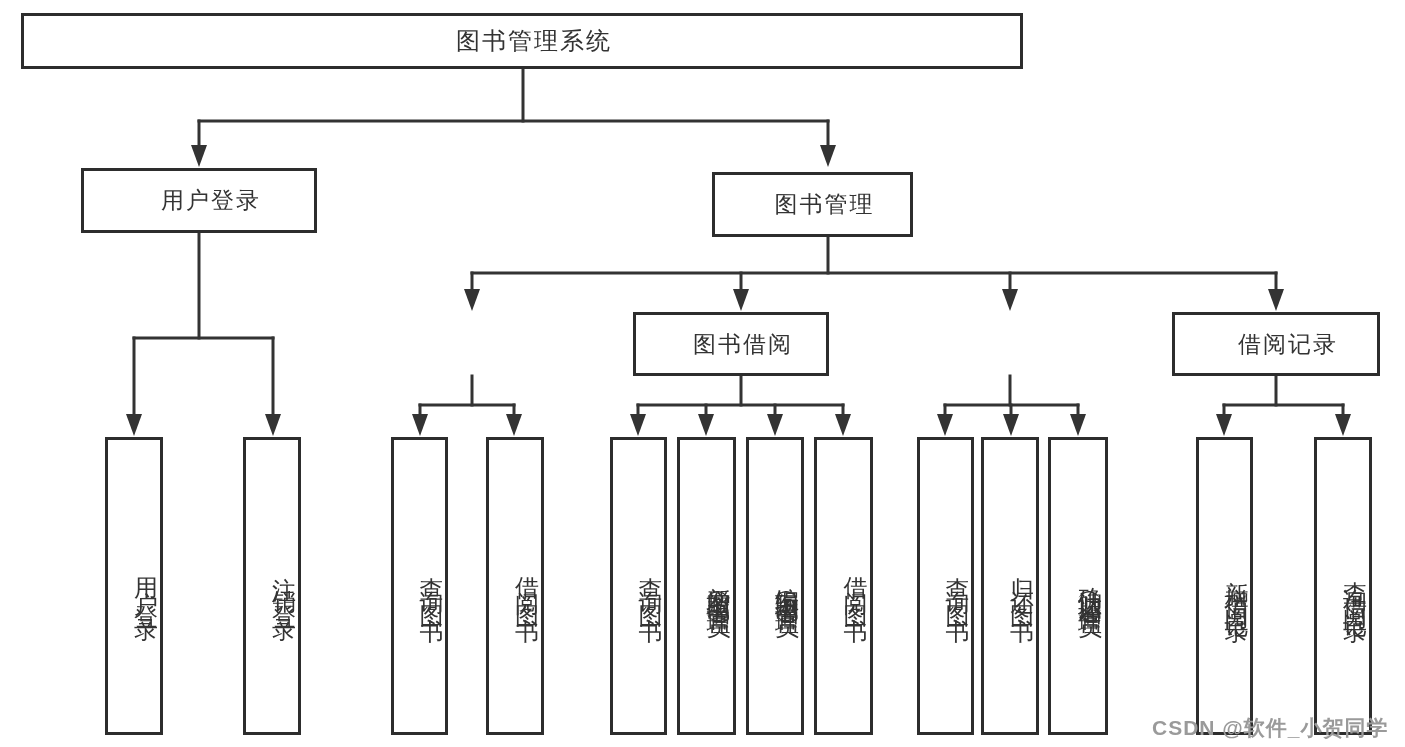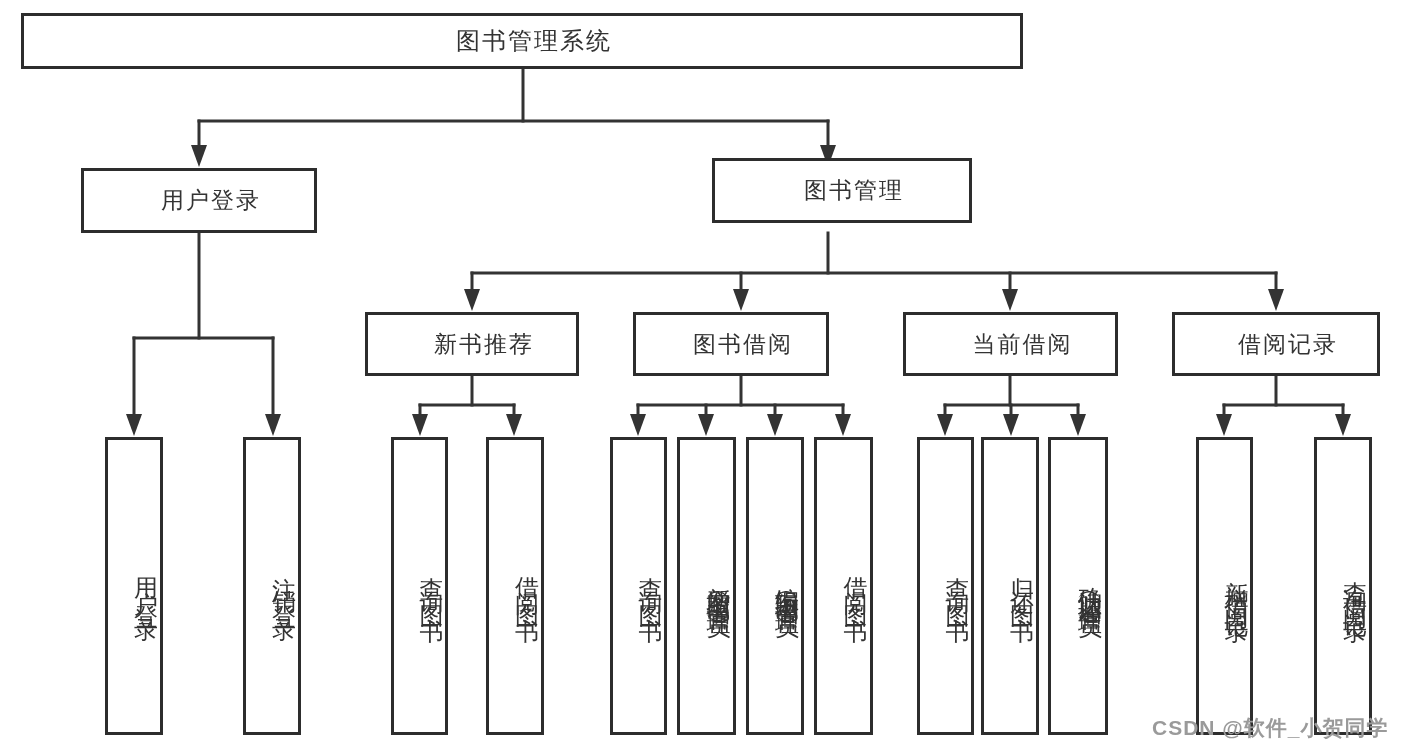--- a/index.html
+++ b/index.html
@@ -118,32 +118,26 @@
     </g>
   </svg>
 
   <div class="node root" style="left:21px;top:13px;width:1002px;height:56px">
     <span class="hlabel">图书管理系统</span>
   </div>
 
   <div class="node" style="left:81px;top:168px;width:236px;height:65px">
     <span class="hlabel">用户登录</span>
   </div>
-  <div class="node" style="left:712px;top:158px;width:260px;height:65px">
+  <div class="node" style="left:712px;top:172px;width:201px;height:65px">
     <span class="hlabel">图书管理</span>
   </div>
 
-  <div class="node" style="left:365px;top:312px;width:214px;height:64px">
-    <span class="hlabel">新书推荐</span>
-  </div>
   <div class="node" style="left:633px;top:312px;width:196px;height:64px">
     <span class="hlabel">图书借阅</span>
-  </div>
-  <div class="node" style="left:903px;top:312px;width:215px;height:64px">
-    <span class="hlabel">当前借阅</span>
   </div>
   <div class="node" style="left:1172px;top:312px;width:208px;height:64px">
     <span class="hlabel">借阅记录</span>
   </div>
 
   <div class="node vnode" style="left:105px;width:58px">
     <span class="vlabel" style="letter-spacing: 14px;">用户登录</span>
   </div>
   <div class="node vnode" style="left:243px;width:58px">
     <span class="vlabel" style="letter-spacing: 14px;">注销登录</span>

